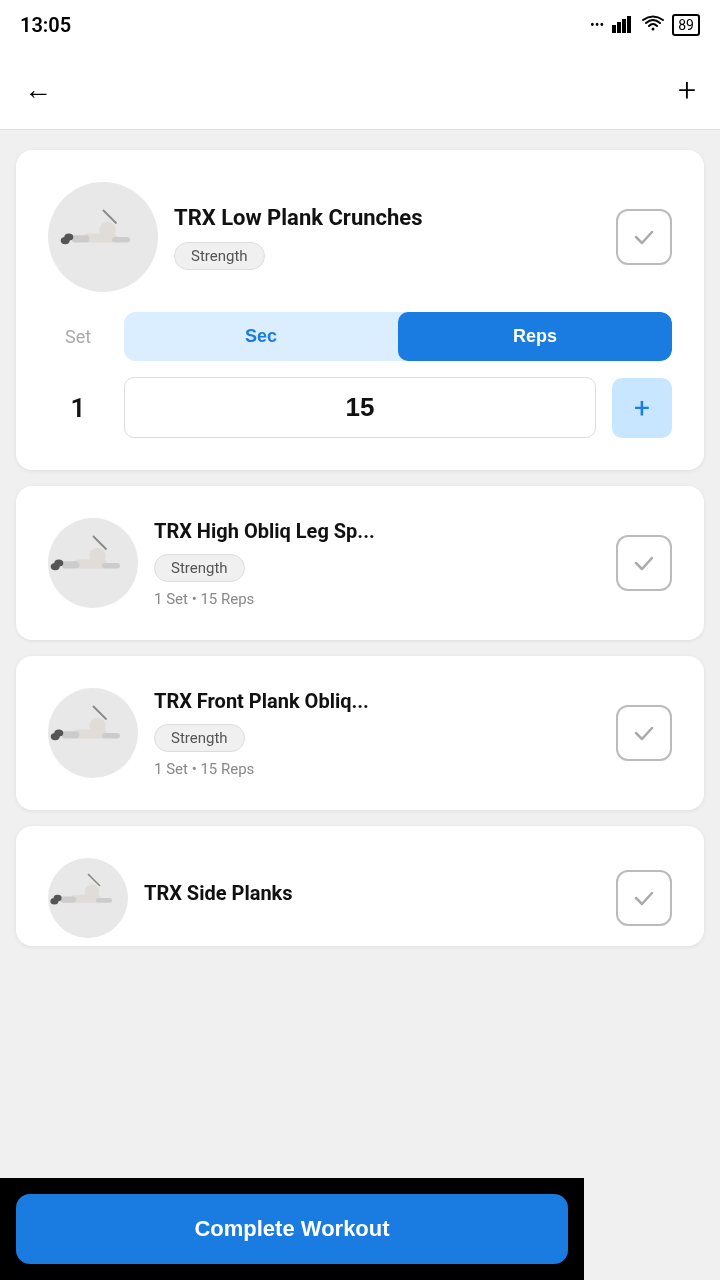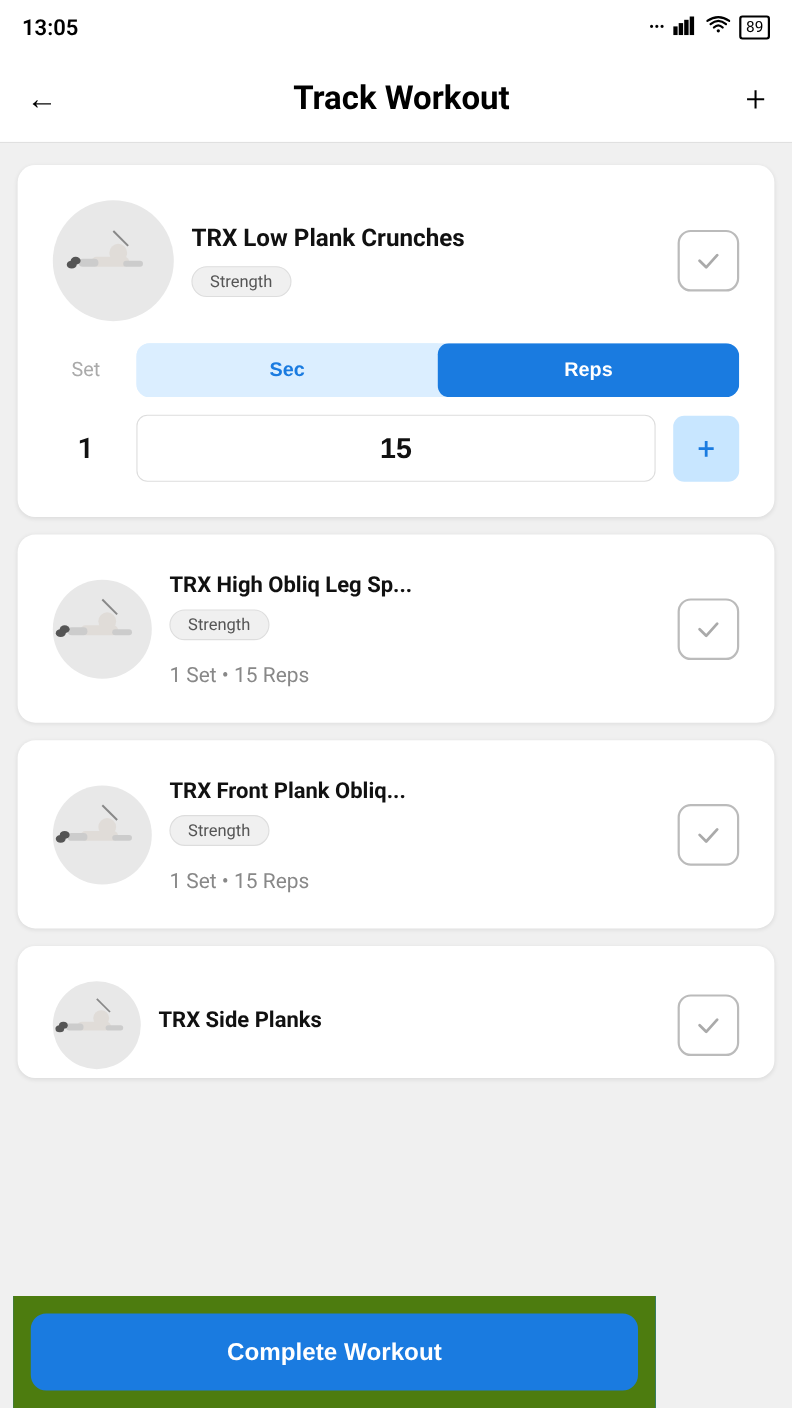--- a/index.html
+++ b/index.html
@@ -115,23 +115,23 @@
     .exercise-tag {
       display: inline-block;
       background: #f0f0f0;
       color: #555;
       border-radius: 20px;
       padding: 4px 16px;
       font-size: 15px;
       border: 1px solid #ddd;
     }
     .exercise-stats {
-      font-size: 19px;
+      font-size: 15px;
       color: #888;
-      margin-top: 20px;
+      margin-top: 8px;
     }
     .check-btn {
       width: 56px;
       height: 56px;
       border: 2px solid #bbb;
       border-radius: 12px;
       display: flex;
       align-items: center;
       justify-content: center;
       cursor: pointer;
@@ -229,24 +229,24 @@
       height: 90px;
     }
     .exercise-card-sm .exercise-name {
       font-size: 20px;
     }
 
     
     .complete-bar {
       position: fixed;
       bottom: 0;
-      left: 12px;
+      left: 0;
       width: 584px;
       padding: 16px;
-      background: #4d7c0f;
+      background: #000000;
     }
     .complete-btn {
       width: 100%;
       background: #1a7be0;
       color: #fff;
       border: none;
       border-radius: 14px;
       padding: 22px 0;
       font-size: 22px;
       font-weight: 700;
@@ -278,21 +278,20 @@
       </svg>
     </span>
     <span style="border:2px solid #000; border-radius:3px; padding:1px 4px; font-size:13px; display:flex; align-items:center; gap:2px;">
       <span>89</span>
     </span>
   </div>
 </div>
 
 <div class="header">
   <span class="header-back">←</span>
-  <span class="header-title">Track Workout</span>
   <span class="header-add">+</span>
 </div>
 
 <div class="main-content">
 
   <div class="exercise-card">
     <div class="exercise-header">
       <div class="exercise-avatar">
 
         <svg viewBox="0 0 100 60" xmlns="http://www.w3.org/2000/svg">

